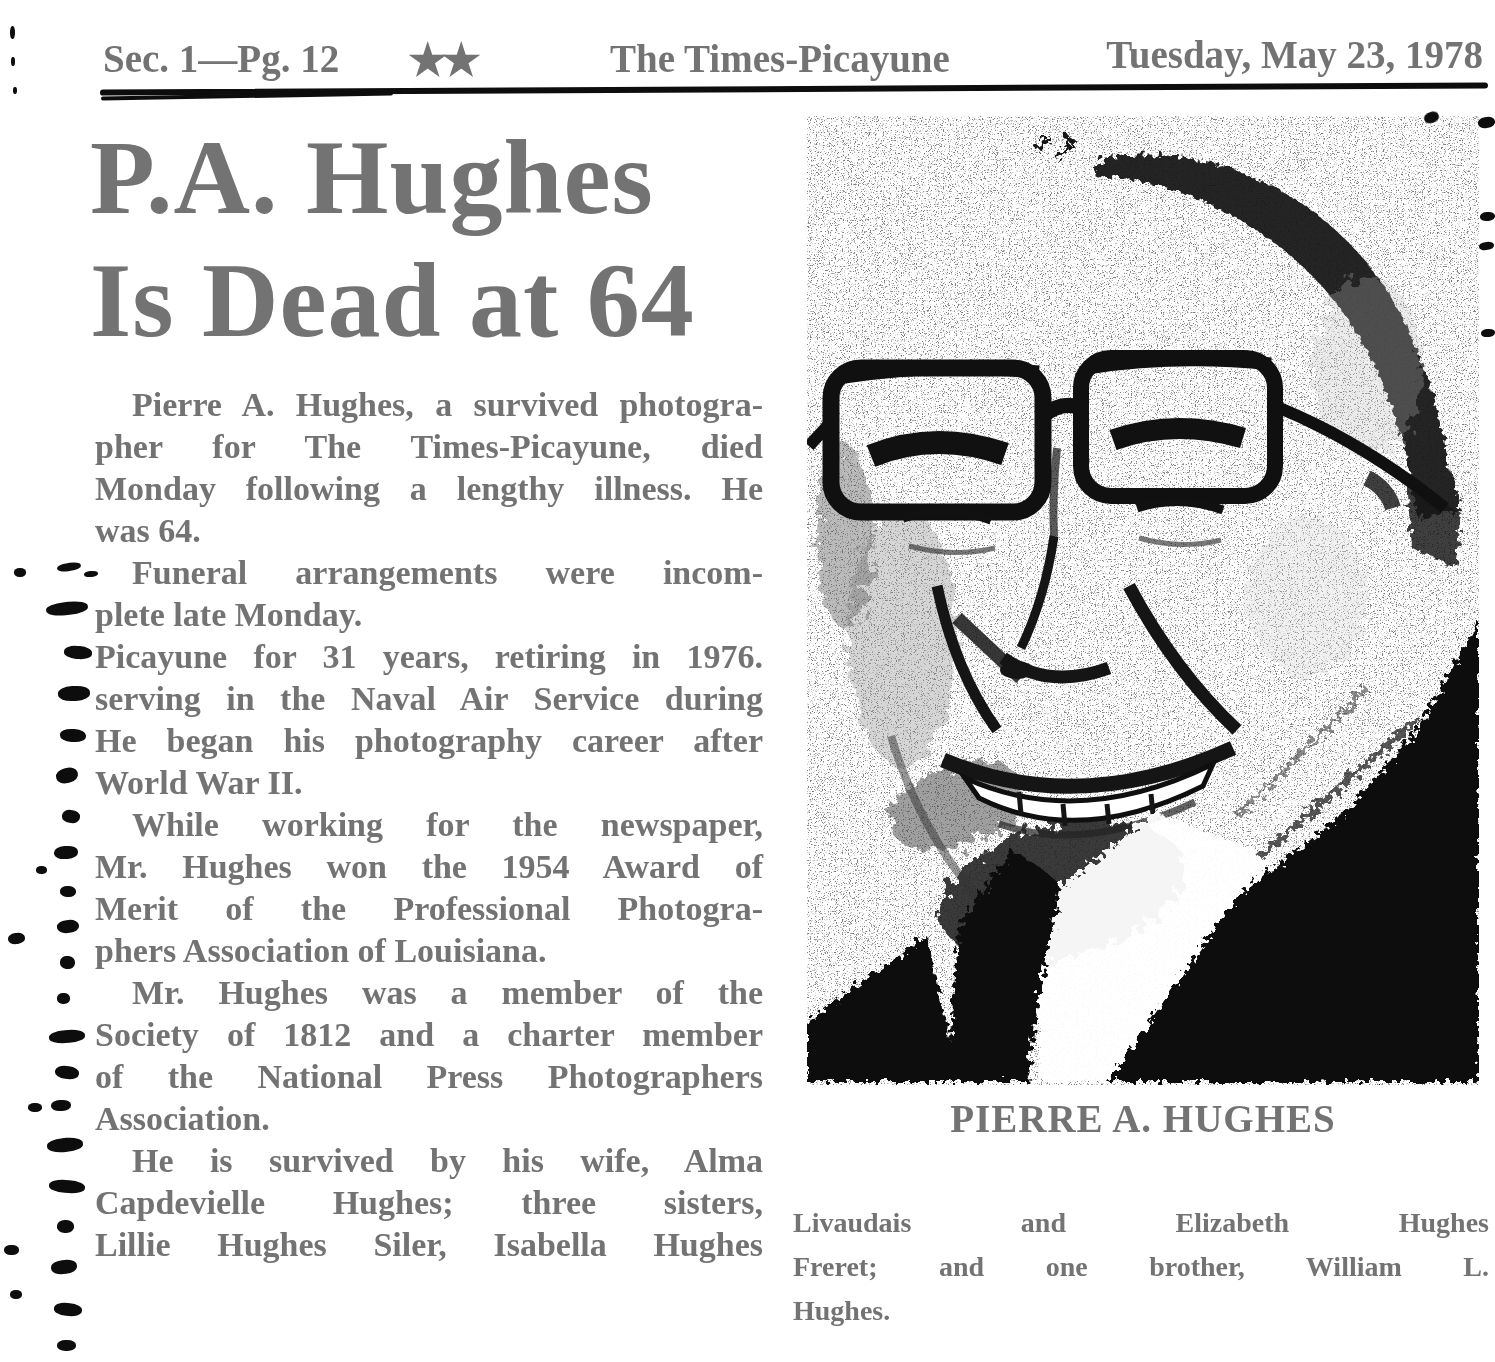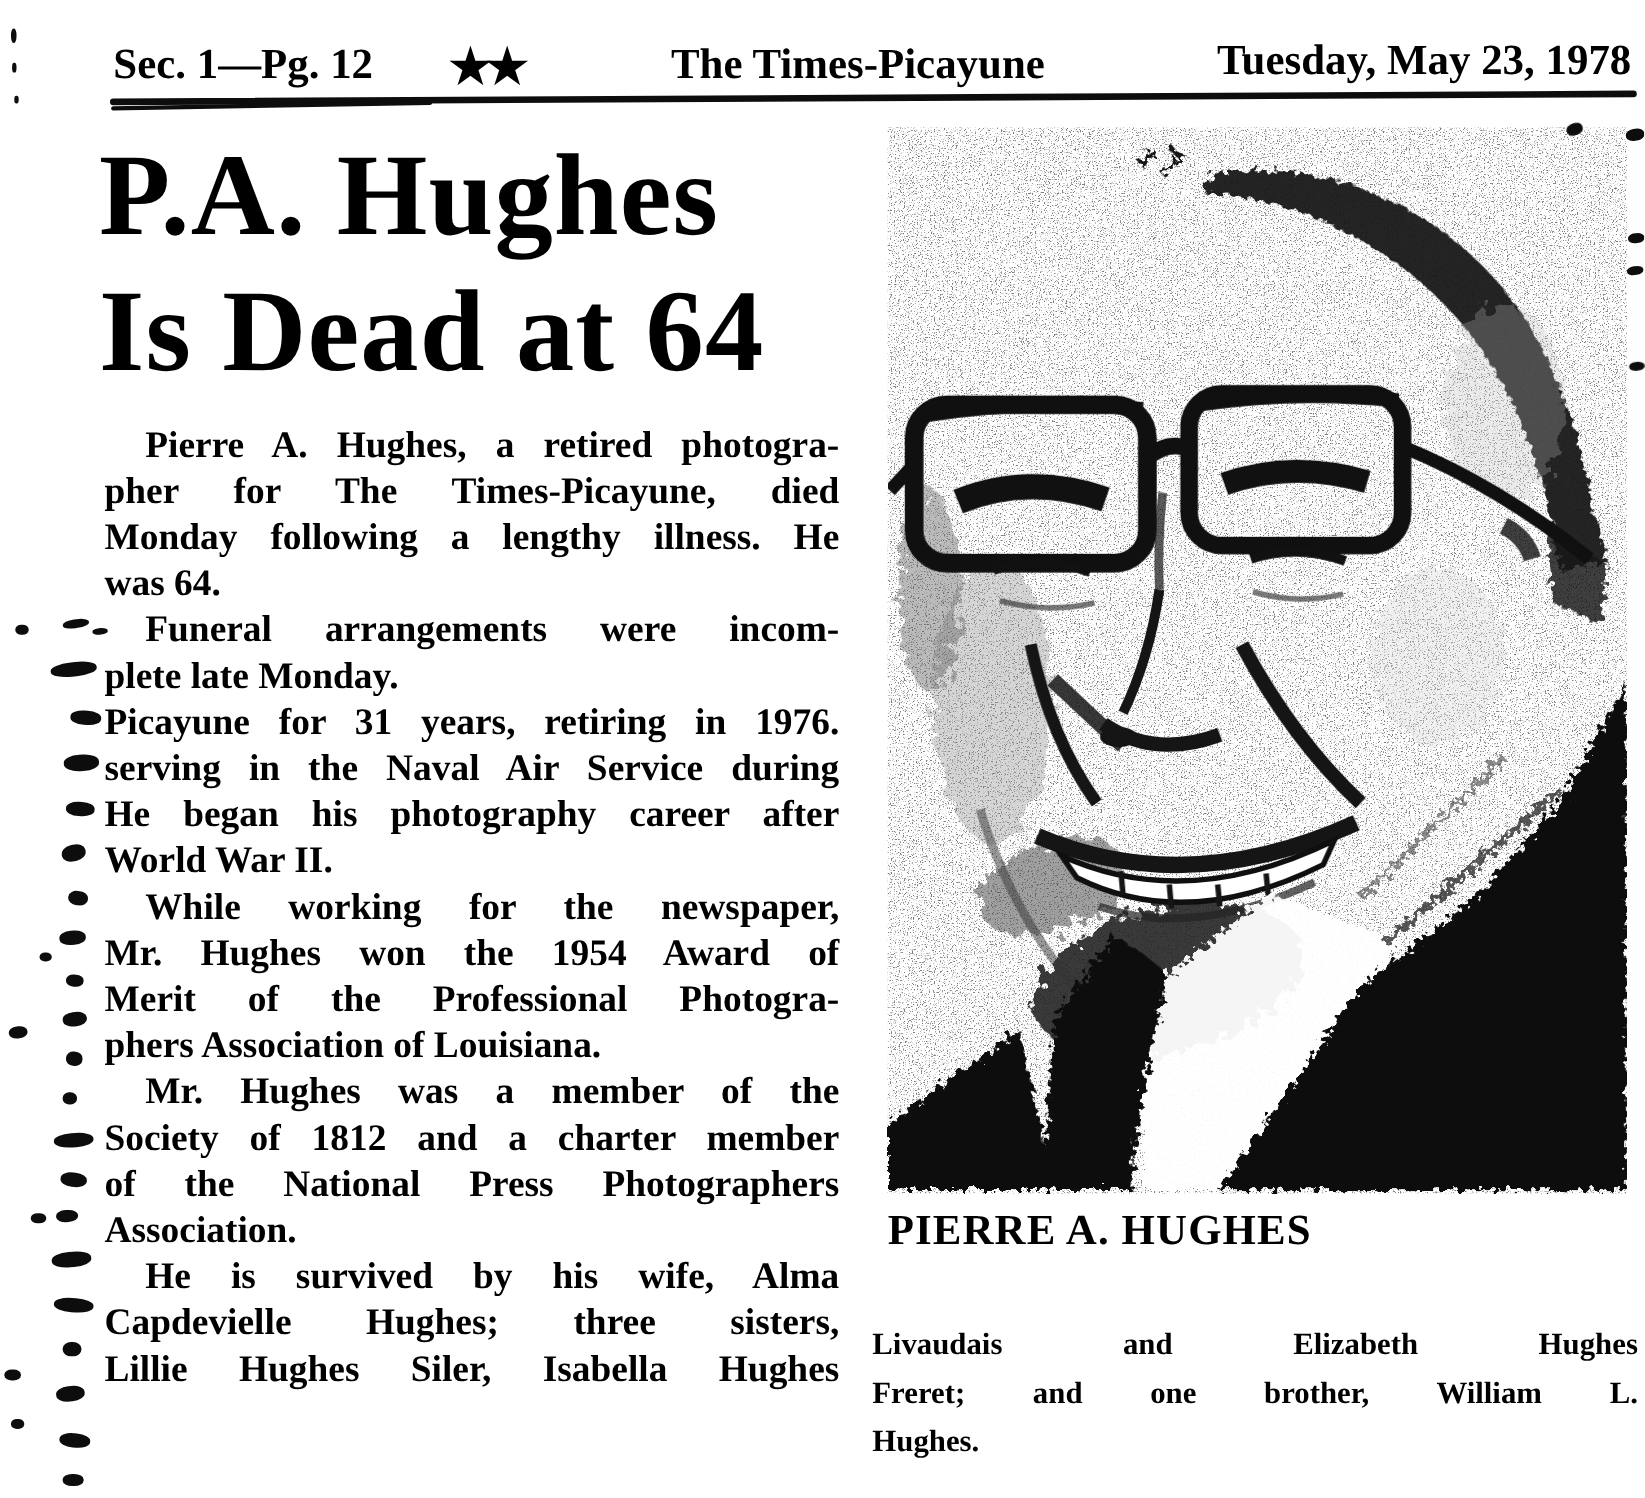--- a/index.html
+++ b/index.html
@@ -1,18 +1,18 @@
 <!DOCTYPE html>
 <html><head>
 <meta charset="utf-8">
 <style>
   html,body{margin:0;padding:0;background:#ffffff;}
   .page{
     position:relative;width:1495px;height:1362px;background:#ffffff;
-    color:#000000;font-family:"Liberation Serif", serif;overflow:hidden;border-radius:16px;
+    color:#737373;font-family:"Liberation Serif", serif;overflow:hidden;border-radius:16px;
   }
   
   .hdr-item{position:absolute;font-weight:700;white-space:nowrap;}
   .hdr-sec{left:103px;top:36px;font-size:39px;}
   .hdr-stars{left:408px;top:34px;font-size:44px;letter-spacing:-6px;}
   .hdr-paper{left:562px;top:36px;font-size:39px;margin-left:48px;}
   .hdr-date{right:12px;top:32px;font-size:39px;}
   .rule{position:absolute;background:#0d0d0d;border-radius:3px;}
   .rule-main{left:100px;top:86px;width:1388px;height:6px;transform:rotate(-0.3deg);}
   .rule-sub{left:101px;top:94px;width:292px;height:4px;transform:rotate(-1deg);}
@@ -27,21 +27,21 @@
     text-align:justify;text-align-last:justify;white-space:normal;
   }
   .col-right .line{font-size:28px;line-height:44px;}
   .line.first{text-indent:37px;}
   .line.end{text-align-last:left;}
   .para.sp{}
   
   .photo-fig{position:absolute;left:807px;top:116px;width:672px;height:1050px;margin:0;}
   .photo-fig svg{display:block;}
   .photo-caption{
-    position:absolute;left:0;top:980px;width:100%;text-align:left;
+    position:absolute;left:0;top:980px;width:100%;text-align:center;
     font-size:39px;font-weight:700;letter-spacing:1px;font-family:Liberation Serif, serif;
   }
   
   .art{position:absolute;background:#0d0d0d;border-radius:45%;}
 </style>
 </head>
 <body>
 
 <div class="page">
 
@@ -54,21 +54,21 @@
     <div class="rule rule-sub"></div>
   </header>
 
   <h1 class="headline" style="margin:0;">
     <div class="hl-line">P.A. Hughes</div>
     <div class="hl-line">Is Dead at 64</div>
   </h1>
 
   <section class="col-left">
     <div class="para">
-      <div class="line first">Pierre A. Hughes, a retired photogra-</div>
+      <div class="line first">Pierre A. Hughes, a survived photogra-</div>
       <div class="line">pher for The Times-Picayune, died</div>
       <div class="line">Monday following a lengthy illness. He</div>
       <div class="line end">was 64.</div>
     </div>
     <div class="para sp">
       <div class="line first">Funeral arrangements were incom-</div>
       <div class="line end">plete late Monday.</div>
     </div>
     <div class="para sp">
       <div class="line">Picayune for 31 years, retiring in 1976.</div>

